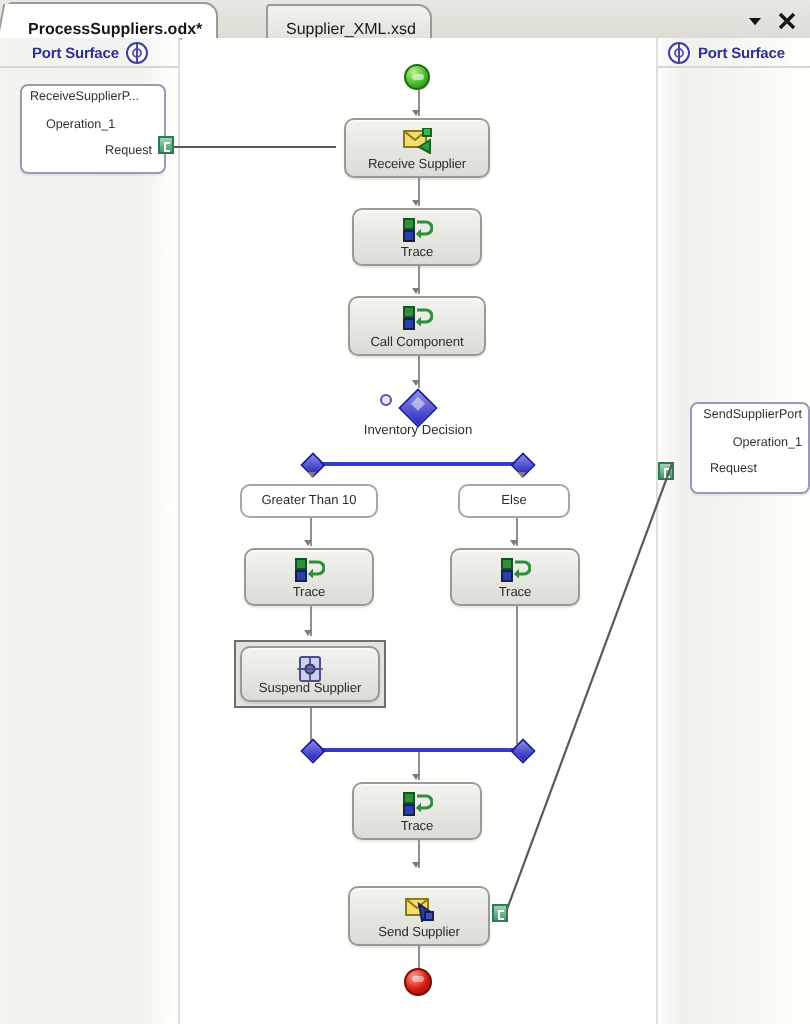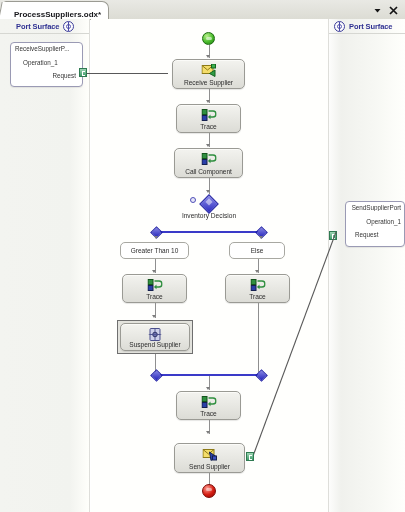--- a/index.html
+++ b/index.html
@@ -257,20 +257,23 @@
 
   
   .ico svg{display:block;}
 </style>
 </head>
 <body>
 
 <div id="app">
 
   <div class="tabstrip">
+    <div class="tab inactive" id="tab1">
+      <span>Supplier_XML.xsd</span>
+    </div>
     <div class="tab active" id="tab0">
       <span>ProcessSuppliers.odx*</span>
     </div>
 
     <div class="tabctl" id="tab-drop">
       <svg width="9" height="9" viewBox="0 0 9 9">
           <path d="M1.5 3 L7.5 3 L4.5 6.6 Z" fill="#151515"></path>
         </svg>
     </div>
     <div class="tabctl" id="tab-close">

